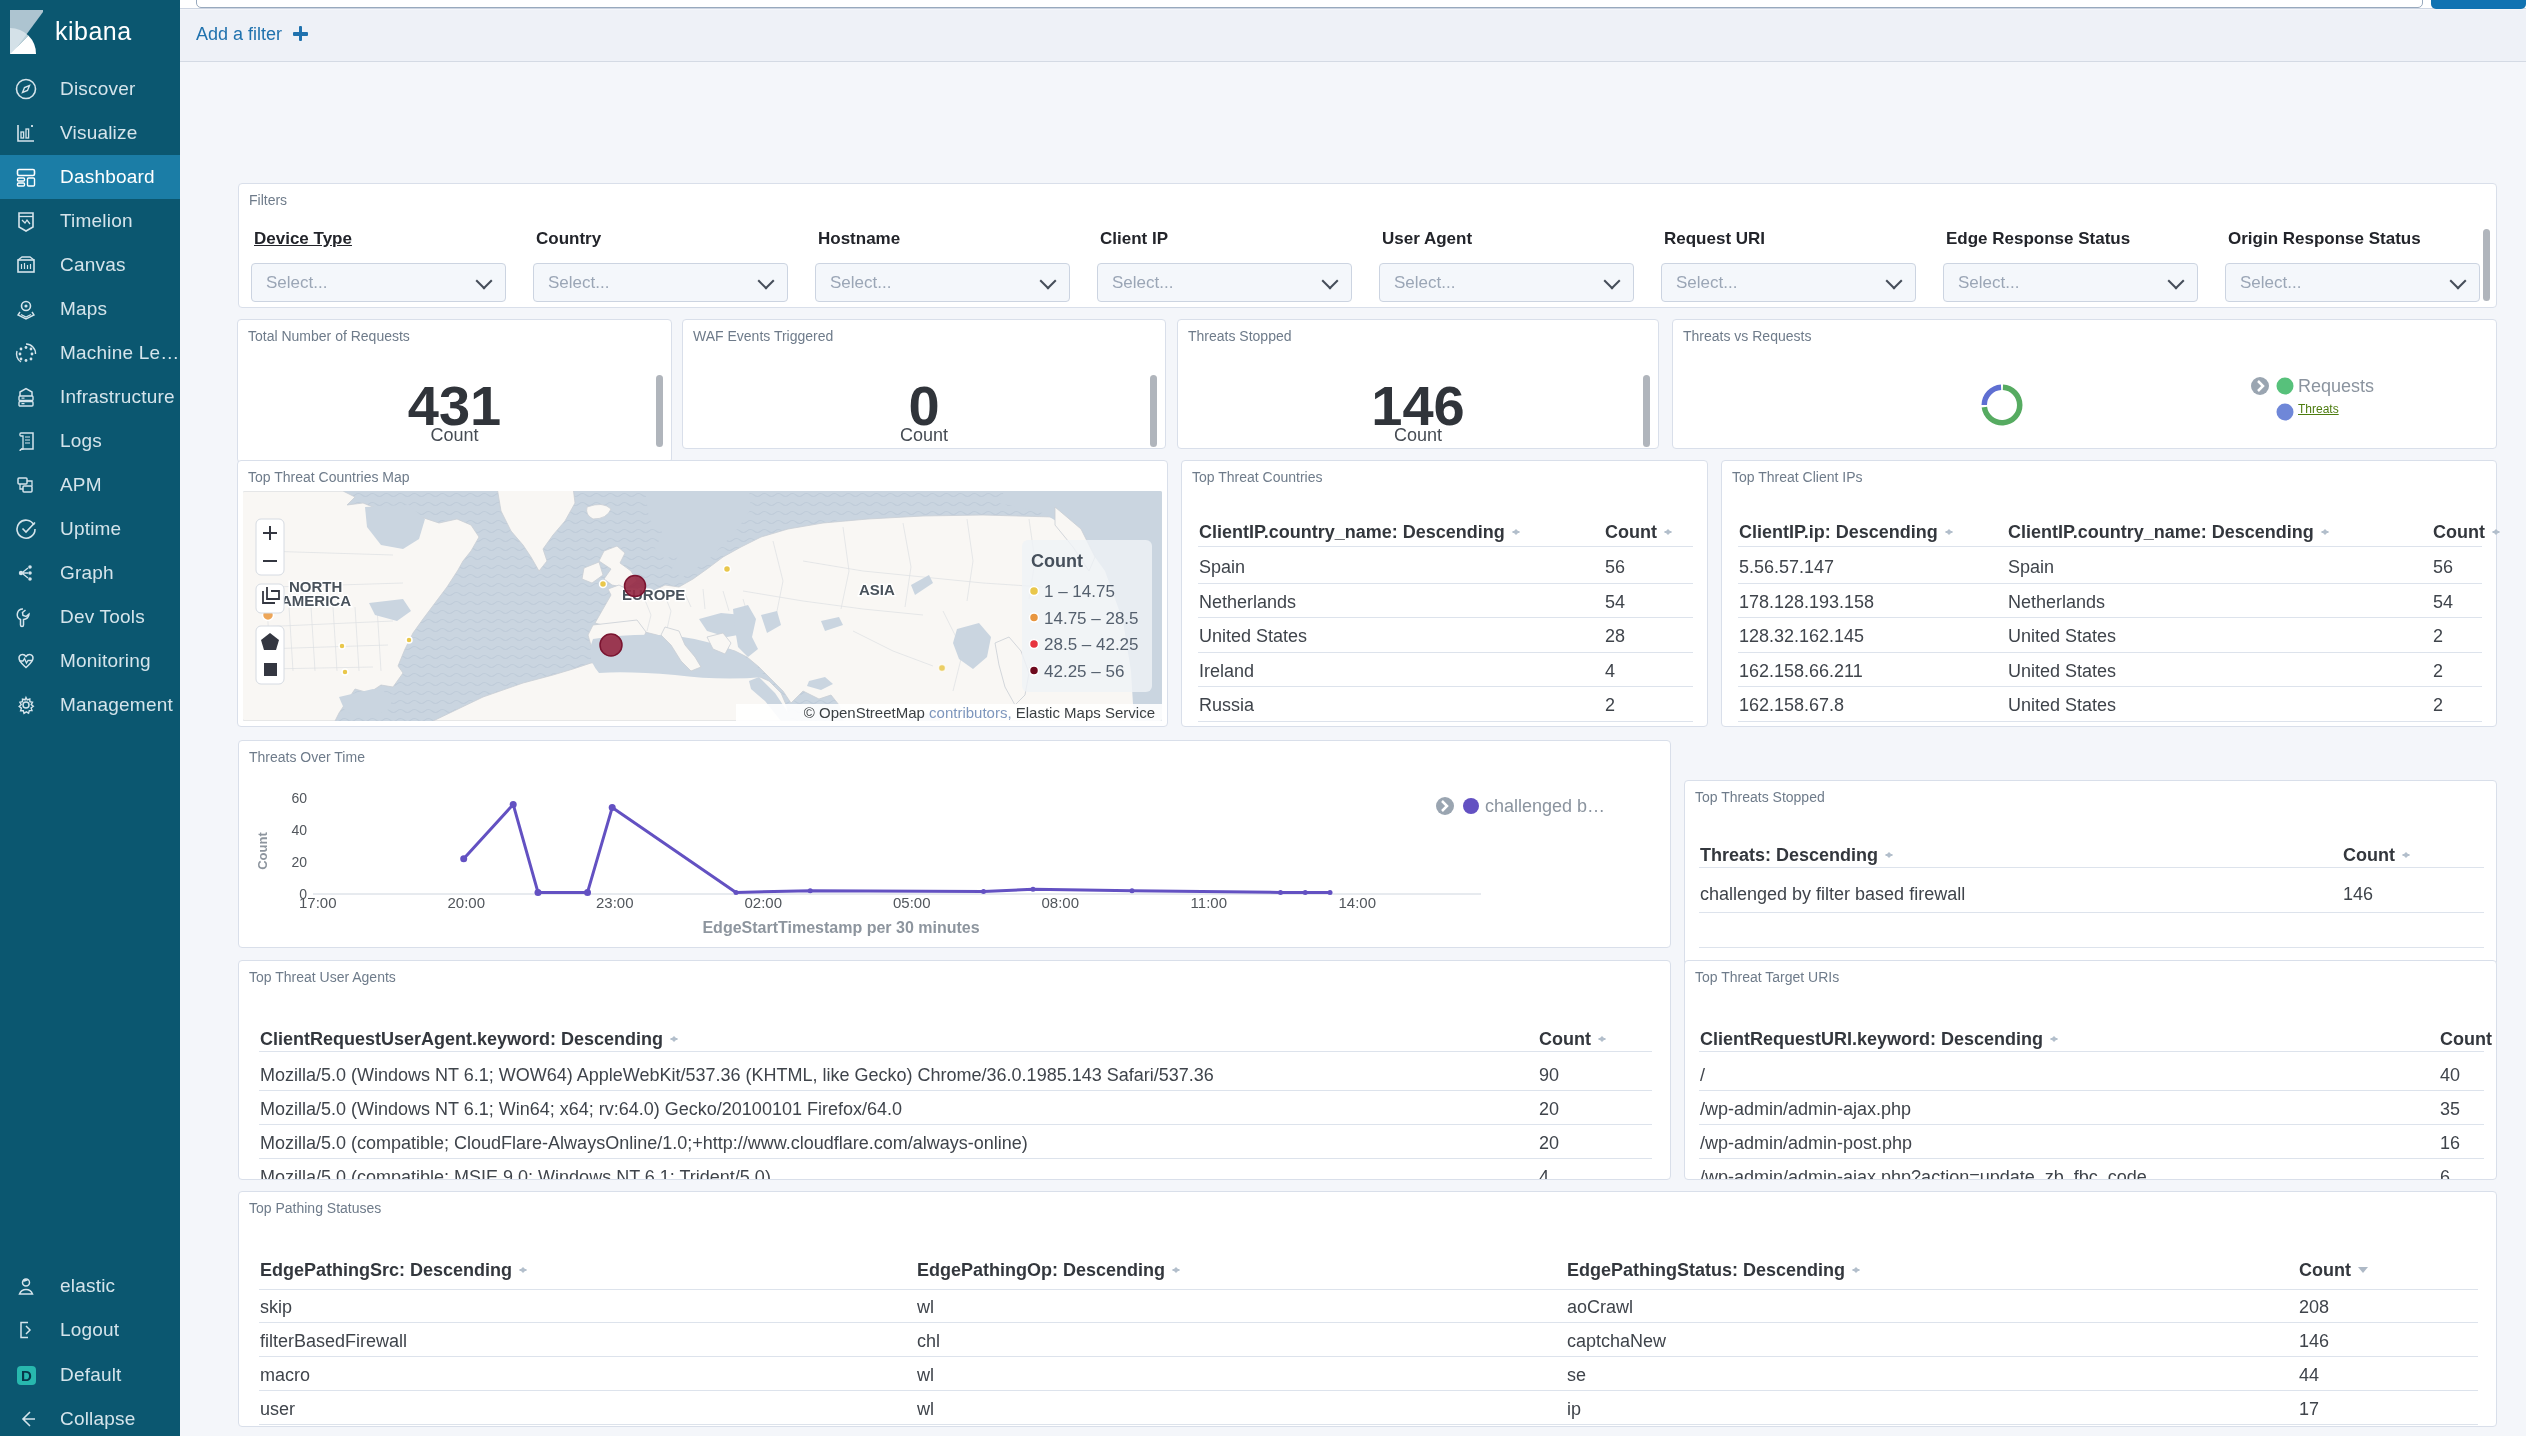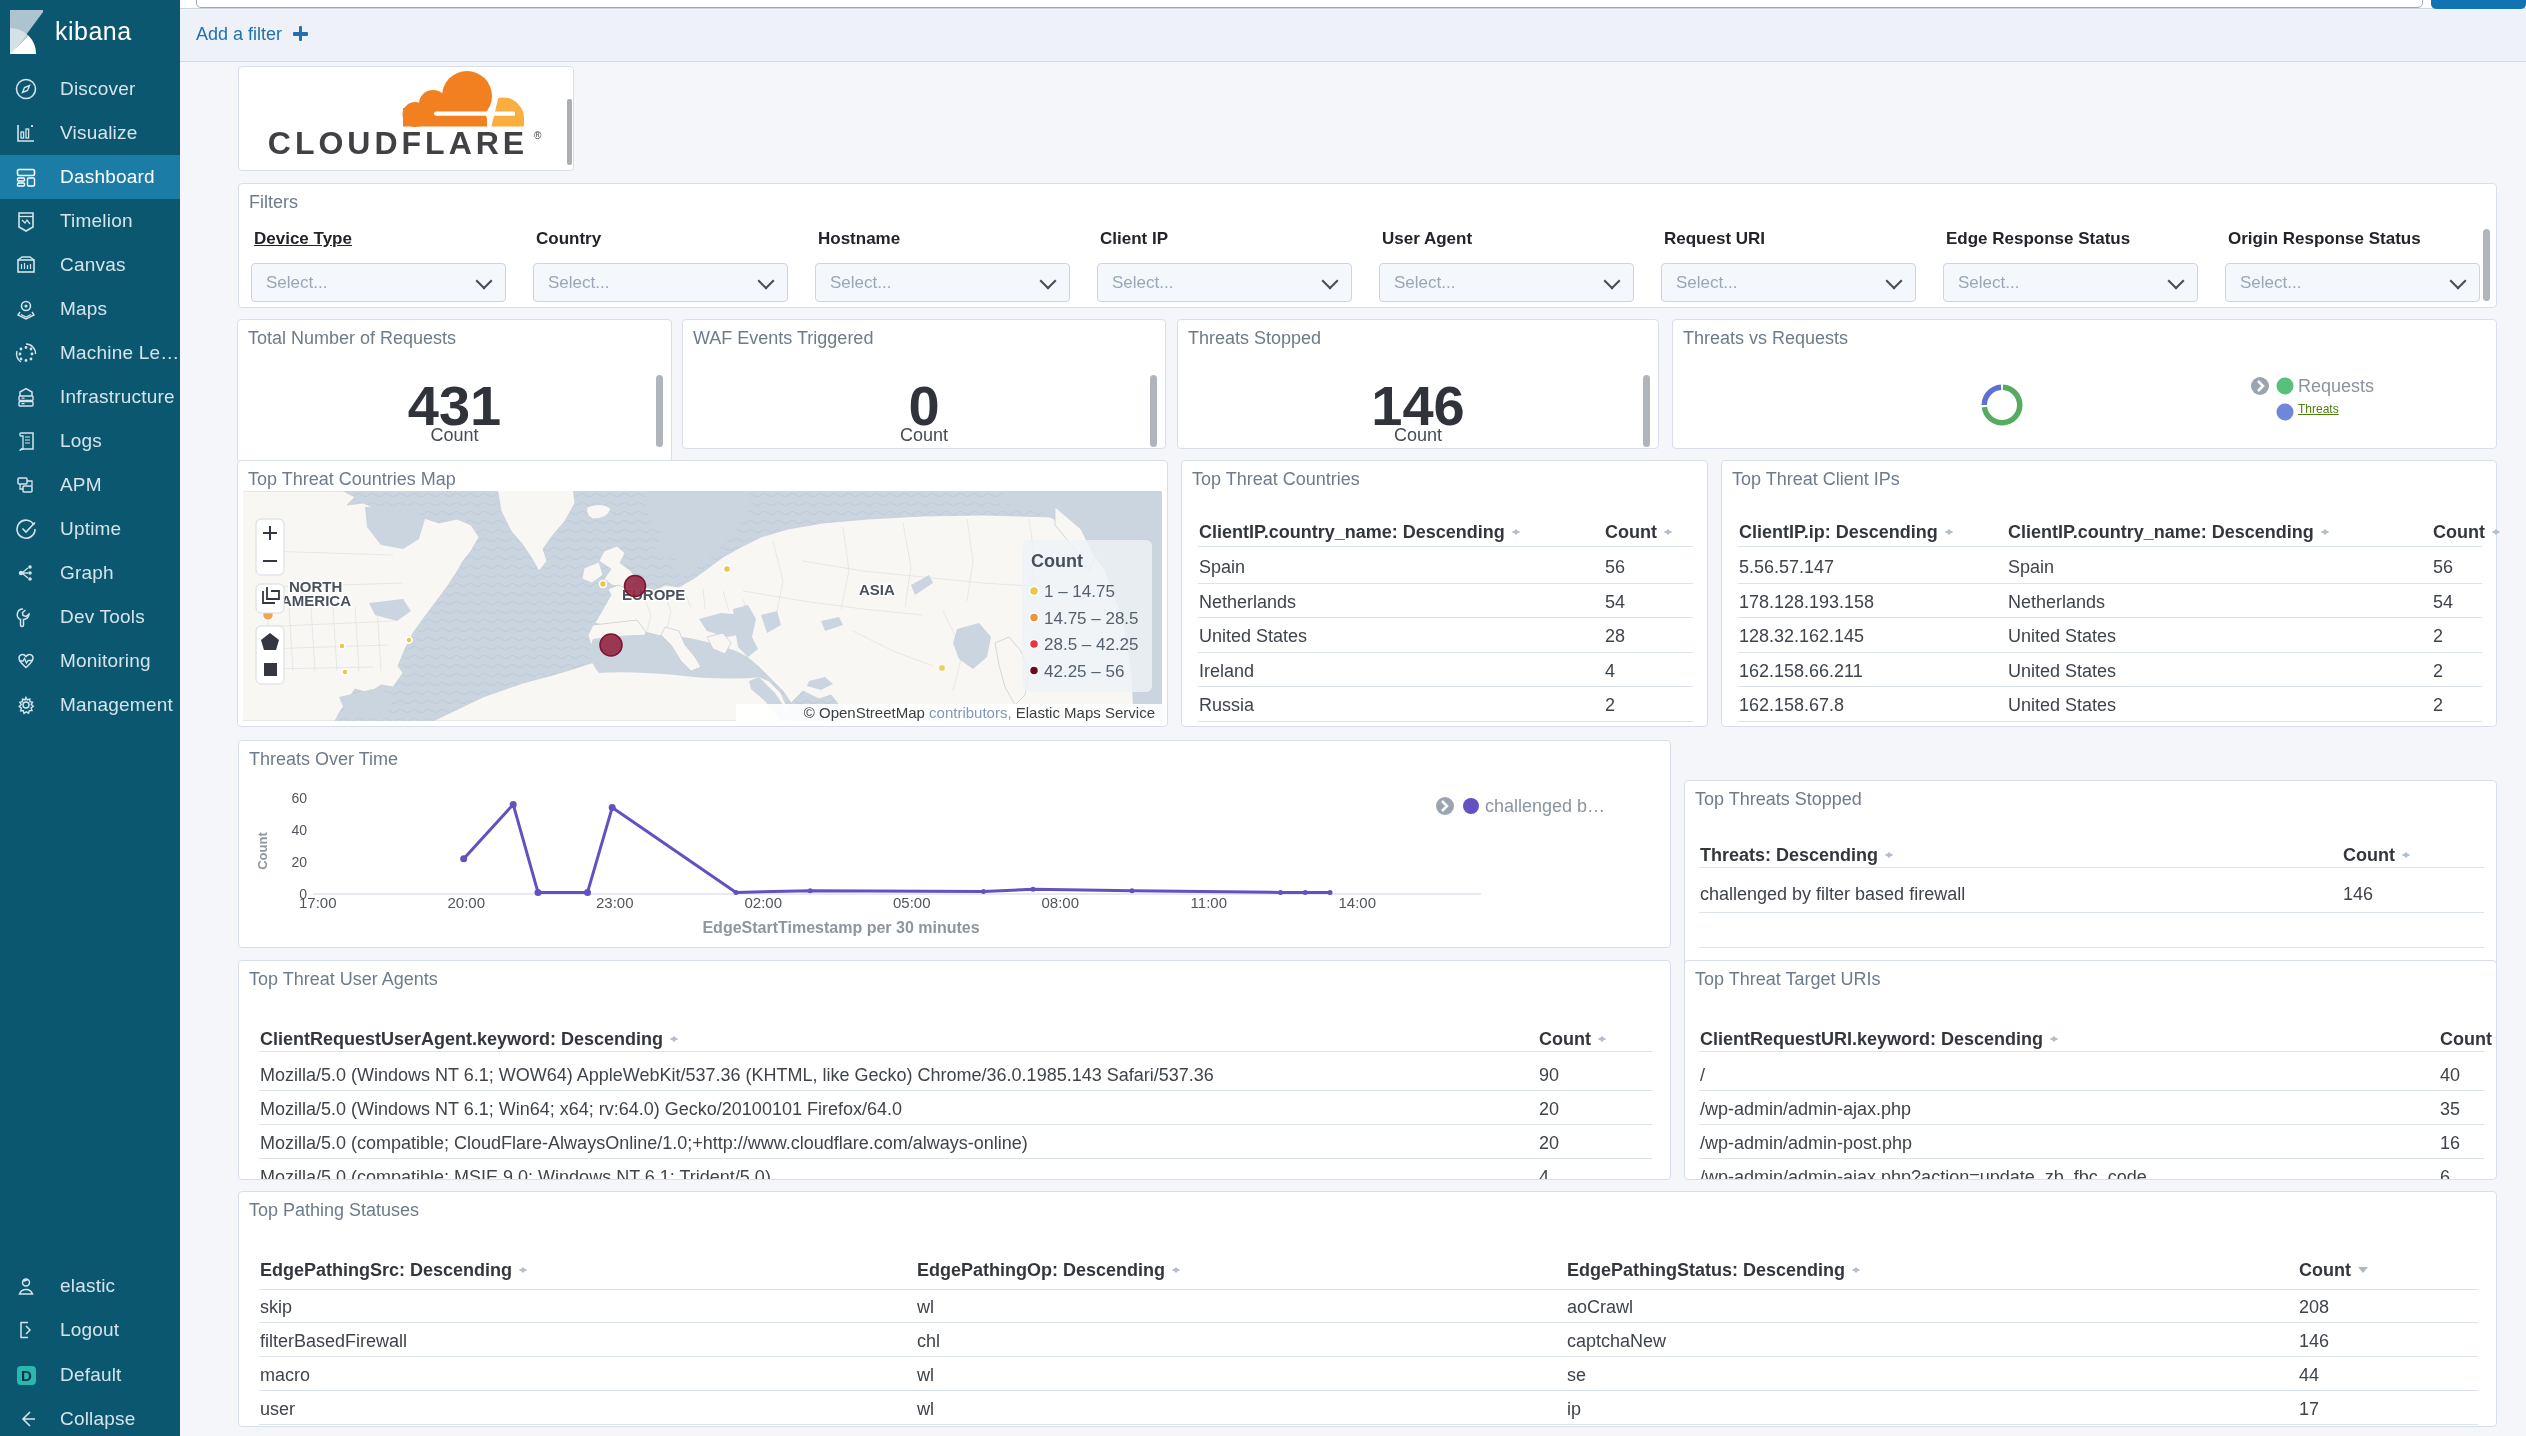--- a/index.html
+++ b/index.html
@@ -15,21 +15,21 @@
 #topwhite { position:absolute; left:180px; top:0; width:2346px; height:9px; background:#ffffff; z-index:4; border-bottom:1px solid #cdd5e2;}
 #searchline { position:absolute; left:16px; top:-30px; width:2227px; height:38px; border:1px solid #98a9bd; border-radius:5px; background:#fff;}
 #topbtn { position:absolute; left:2251px; top:-12px; width:95px; height:21px; background:#1173b2; border-radius:5px; }
 #filterbar { position:absolute; left:180px; top:10px; width:2346px; height:52px; background:#eef1f7; border-bottom:1px solid #d4dae4; z-index:3;}
 #addfilter { position:absolute; left:16px; top:14px; color:#2072ae; font-size:18px; }
 #addfilter .plus { display:inline-block; position:relative; width:15px; height:15px; margin-left:6px; vertical-align:-1px; }
 #addfilter .plus:before { content:""; position:absolute; left:0; top:6px; width:15px; height:3.6px; background:#2072ae; border-radius:1px;}
 #addfilter .plus:after { content:""; position:absolute; left:5.7px; top:0; width:3.6px; height:15px; background:#2072ae; border-radius:1px;}
 
 .panel { position:absolute; background:#ffffff; border:1px solid #d9dfea; border-radius:4px; }
-.ptitle { position:absolute; left:10px; top:8px; font-size:18px; color:#6e7b8a; white-space:nowrap; }
+.ptitle { position:absolute; left:10px; top:8px; font-size:14px; color:#6e7b8a; white-space:nowrap; }
 
 .th { position:absolute; font-weight:700; font-size:18px; color:#33373d; white-space:nowrap; }
 .td { position:absolute; font-size:18px; color:#3f444b; white-space:nowrap; }
 .hline { position:absolute; height:1px; background:#dde3ec; }
 .sorticon { display:inline-block; position:relative; width:9px; height:14px; margin-left:7px; vertical-align:-1px;}
 .sorticon:before { content:""; position:absolute; left:0; top:0; border:4px solid transparent; border-bottom:4.5px solid #b3bfcc; }
 .sorticon:after { content:""; position:absolute; left:0; bottom:0; border:4px solid transparent; border-top:4.5px solid #b3bfcc; }
 .sortdown { display:inline-block; position:relative; width:10px; height:14px; margin-left:7px; vertical-align:-1px;}
 .sortdown:after { content:""; position:absolute; left:0; top:4px; border:5px solid transparent; border-top:6px solid #aeb9c6; }
 
@@ -214,37 +214,20 @@
 </div>
 
 <div id="topwhite">
       <div id="searchline"></div>
       <div id="topbtn"></div>
     </div>
 <div id="filterbar">
       <div id="addfilter">Add a filter <span class="plus"></span></div>
     </div>
 
-<div class="panel" style="left:238px;top:66px;width:336px;height:105px;">
-  <svg width="334" height="103" viewBox="0 0 334 103">
-    <g transform="translate(-238,-66)">
-      <path d="M486,125.5 L495,97.5 Q509,94 517,103 Q523,109 523,117 L523,125.5 Z" fill="#faae40"></path>
-      <path d="M489,94 L498,94 L490,127 L481,127 Z" fill="#ffffff"></path>
-      <circle cx="466" cy="95" r="25" fill="#f38020"></circle>
-      <circle cx="432" cy="103" r="14" fill="#f38020"></circle>
-      <circle cx="414" cy="113.5" r="12.5" fill="#f38020"></circle>
-      <path d="M402,107 L472,107 Q486,107 486,120 L486,125.5 L402,125.5 Z" fill="#f38020"></path>
-      <rect x="433" y="110.5" width="57" height="4.2" rx="2.1" fill="#ffffff"></rect>
-      <rect x="492" y="110.5" width="22" height="4.2" rx="1" fill="#ffffff"></rect>
-      <text x="397" y="153" text-anchor="middle" font-size="32" font-weight="700" fill="#404145" letter-spacing="4">CLOUDFLARE</text>
-      <text x="533" y="138" font-size="10" fill="#404145">®</text>
-      <rect x="566" y="98" width="5" height="66" rx="2" fill="#abafb5"></rect>
-    </g>
-  </svg>
-</div>
 
 <div class="panel" style="left:238px;top:183px;width:2259px;height:125px;">
   <div class="ptitle">Filters</div>
   <div id="filteritems">
         <div class="flabel" style="left:15px;top:45px;text-decoration:underline;">Device Type</div>
   <div class="fselect" style="left:12px;top:79px;">
           <span>Select...</span>
           <i></i>
         </div>
         <div class="flabel" style="left:297px;top:45px;">Country</div>

